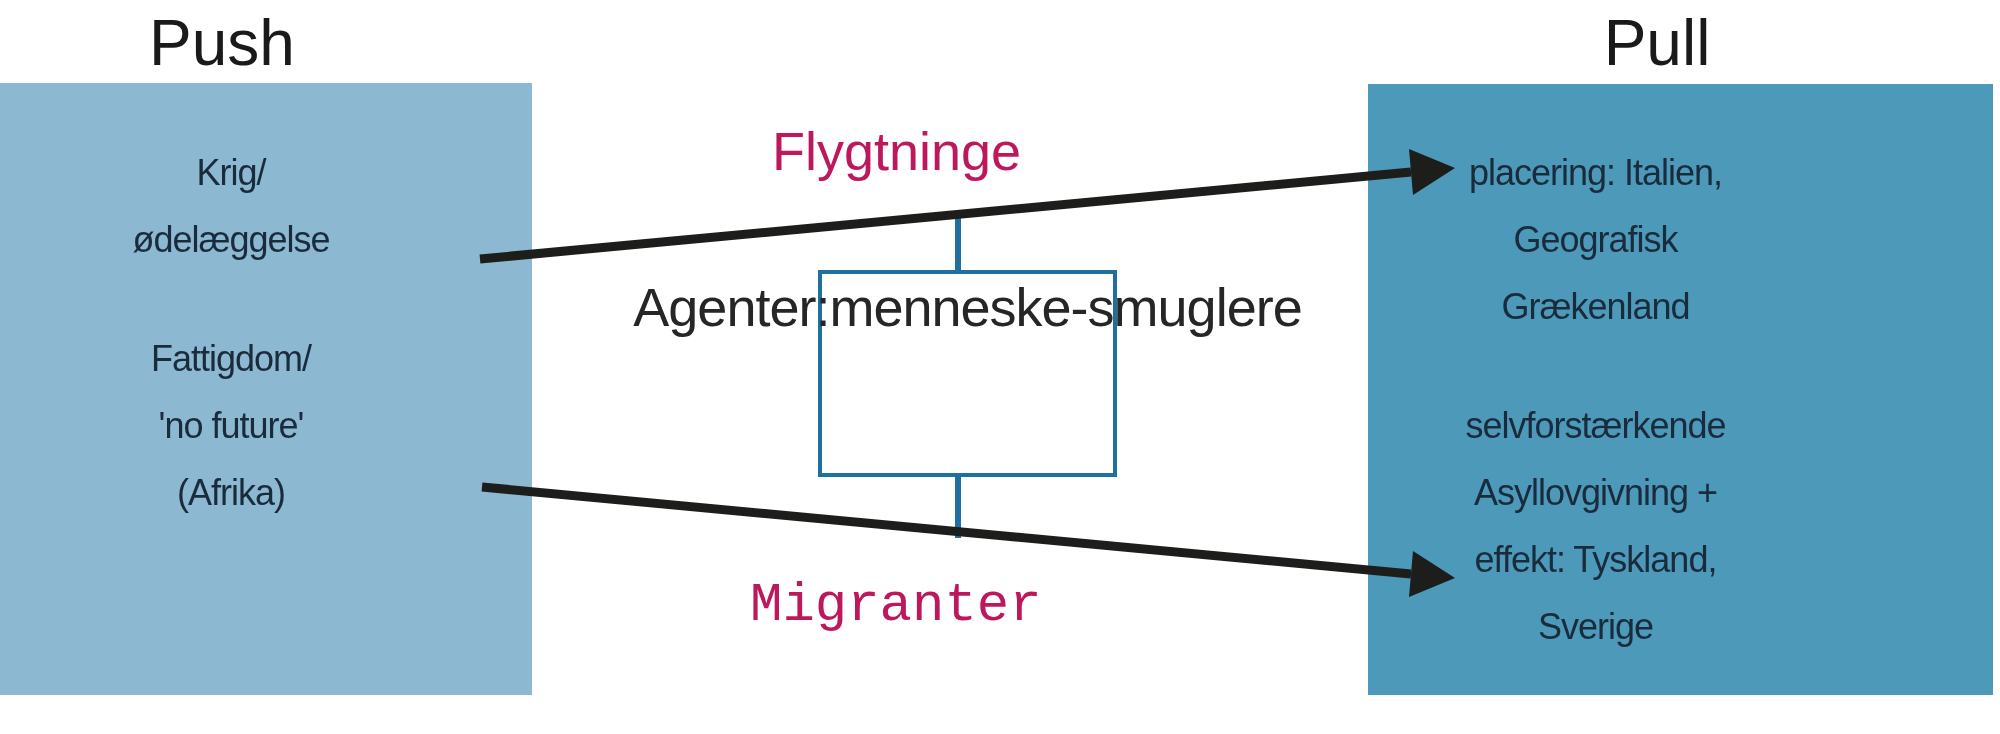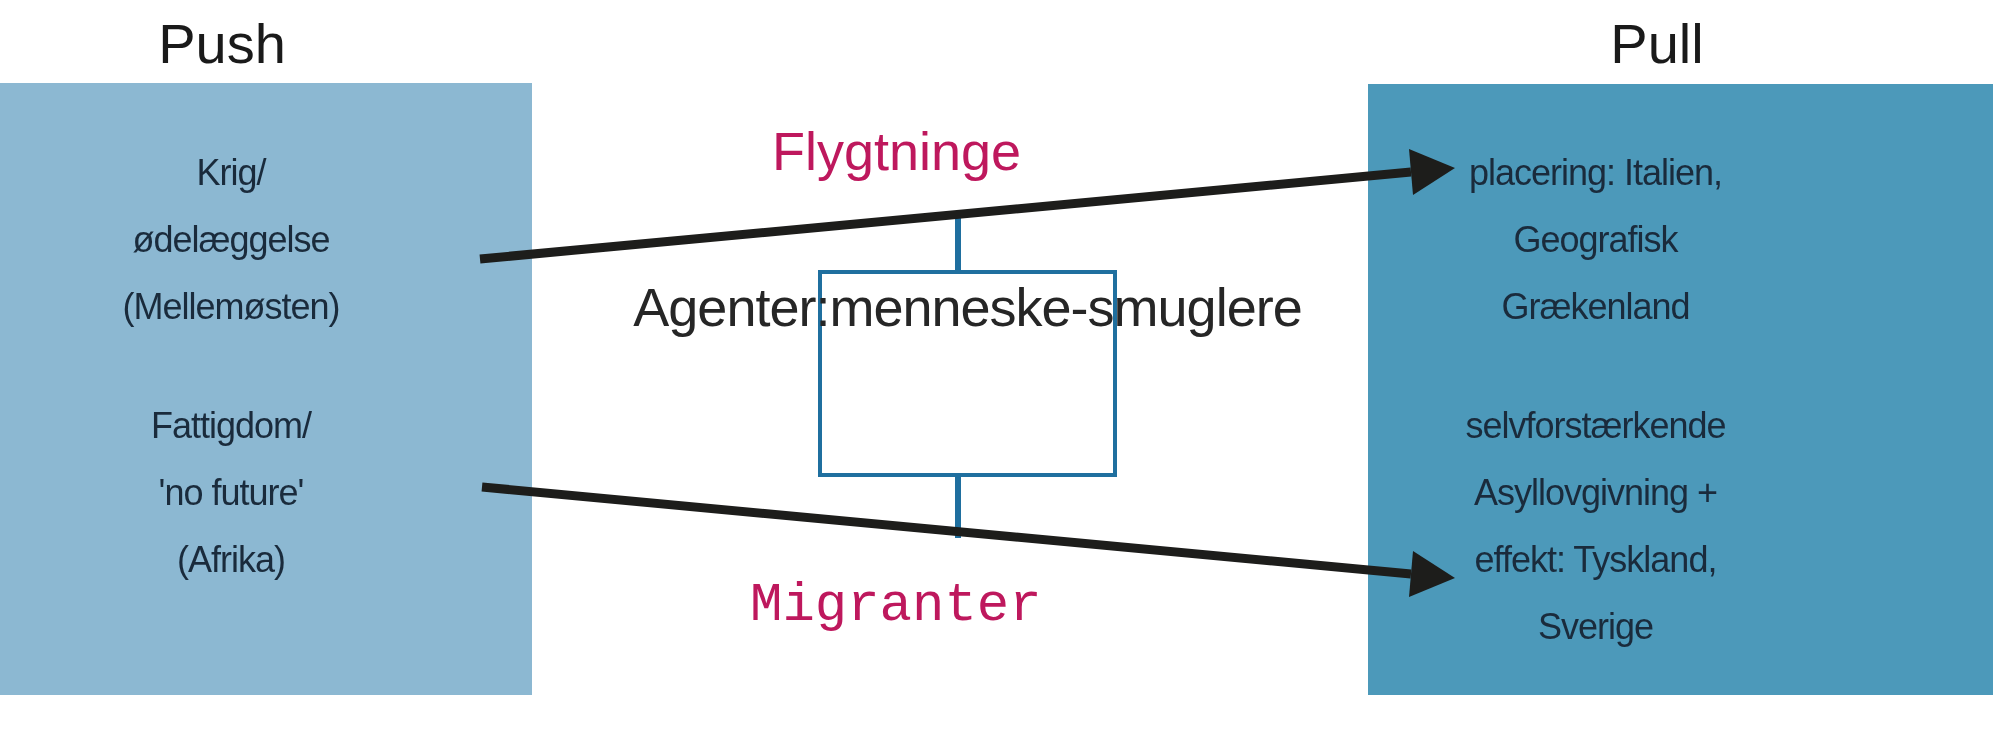--- a/index.html
+++ b/index.html
@@ -8,21 +8,21 @@
     width:2000px;height:734px;
     background:#ffffff;
     font-family:"Liberation Sans", sans-serif;
     overflow:hidden;
   }
   .title{
     position:absolute;
     top:10px;
     width:400px;
     text-align:center;
-    font-size:56px;
+    font-size:64px;
     line-height:67px;
     color:#1a1a1a;
     z-index:3;
   }
   .push-title{left:22px;}
   .pull-title{left:1457px;}
   .box{
     position:absolute;
     z-index:0;
     display:flex;
@@ -100,21 +100,20 @@
 
 <div class="canvas">
 
   <div class="title push-title">Push</div>
   <div class="title pull-title">Pull</div>
 
   <div class="box push-box">
     <div class="factor">
       <div>Krig/</div>
       <div>ødelæggelse</div>
-      <div>(Mellemøsten)</div>
     </div>
     <div class="factor">
       <div>Fattigdom/</div>
       <div>'no future'</div>
       <div>(Afrika)</div>
     </div>
   </div>
 
   <div class="box pull-box">
     <div class="factor">

